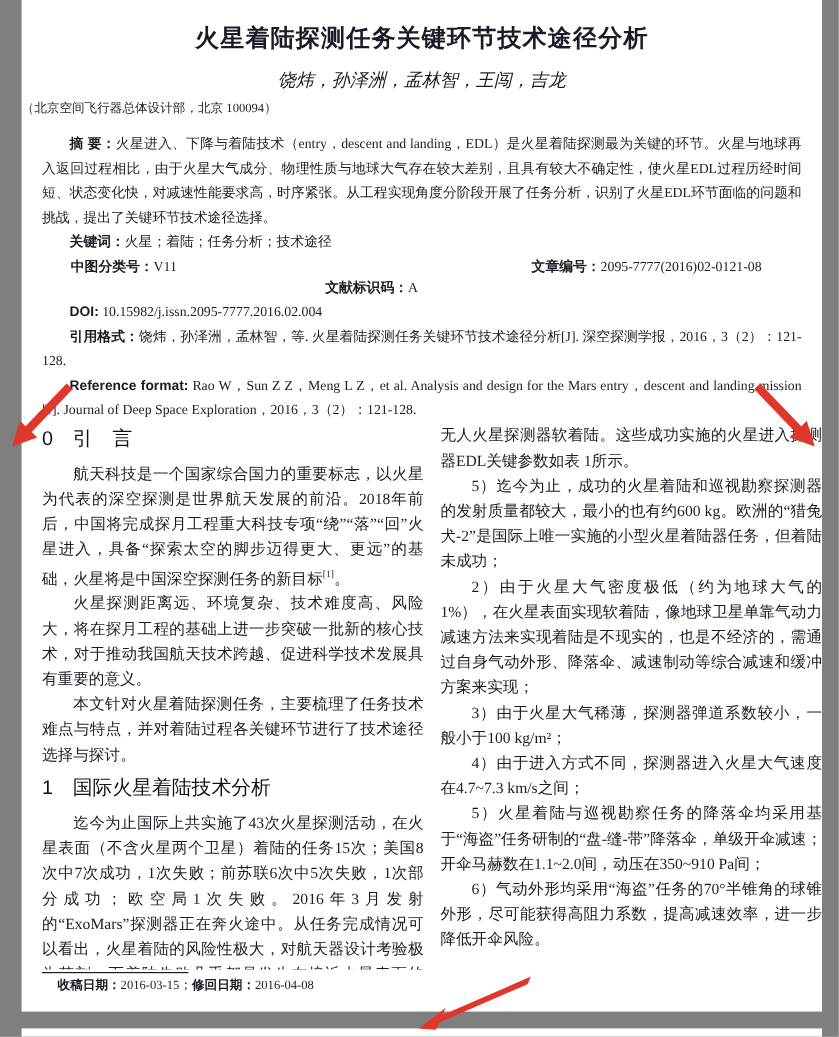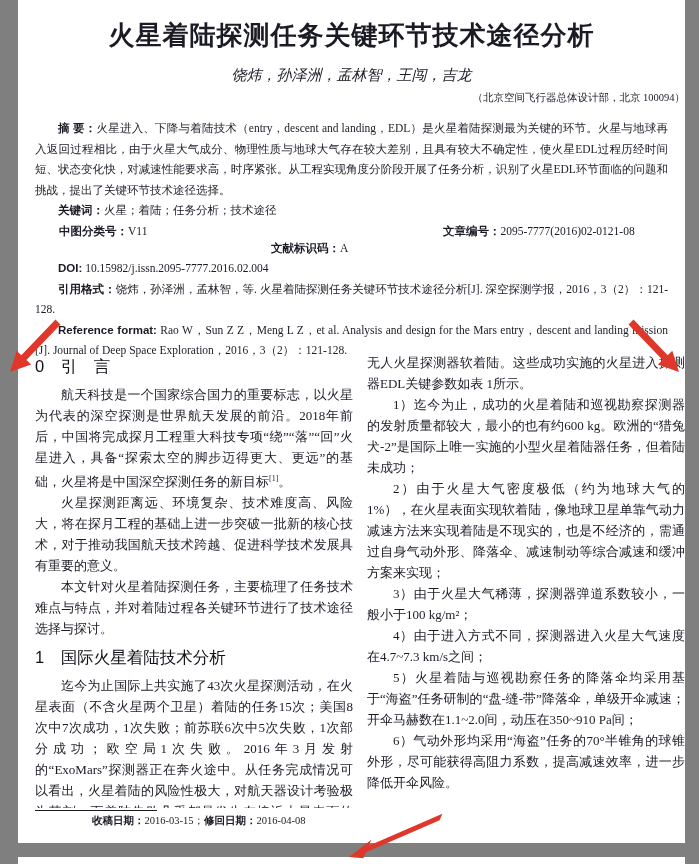--- a/index.html
+++ b/index.html
@@ -13,46 +13,46 @@
     position:absolute; left:18px; top:0; width:667px; height:843px;
     background:#ffffff; overflow:hidden;
   }
   .page2 {
     position:absolute; left:18px; top:857px; width:667px; height:7px;
     background:#ffffff;
   }
   
   .title {
     padding-top:18px; text-align:center;
-    font-size:26px; font-weight:bold; letter-spacing:1px;
+    font-size:20px; font-weight:bold; letter-spacing:1px;
     font-family:"Liberation Sans", sans-serif;
   }
   .authors { margin-top:13px; text-align:center; font-size:15px; font-style:italic; }
-  .affiliation { margin-top:6px; text-align:right; font-size:10.5px; }
+  .affiliation { margin-top:6px; text-align:left; font-size:10.5px; }
   
   .meta { margin:13px 17px 0 17px; font-size:11.5px; line-height:20.5px; text-align:justify; }
   .meta p { margin:0; text-indent:2em; }
   .meta b { font-family:"Liberation Sans", sans-serif; font-weight:bold; }
   .clc-row { display:flex; padding-left:24px; margin:0; }
   .clc-row .cell1 { width:212px; }
   .clc-row .cell2 { width:172px;margin-top:17px; }
   
   .col-left  { position:absolute; left:17px;  top:348px; width:318px; height:460px; overflow:hidden; }
   .col-right { position:absolute; left:349px; top:352px; width:318px; height:482px; overflow:hidden; }
   .col-left, .col-right { font-size:13px; line-height:21px; text-align:justify; }
   .col-left h2, .col-right h2 {
     margin:8px 0 7px 0; font-size:16.5px; font-weight:normal;
     font-family:"Liberation Sans", sans-serif; color:#111118;
   }
   .col-left p, .col-right p { margin:0; text-indent:2em; }
   p.cont { text-indent:0; }
   sup { font-size:8px; }
   
   .footrule { position:absolute; left:17px; top:810px; width:122px; border-top:1.2px solid #1b1b26; }
-  .received { position:absolute; left:30px; top:814px; font-size:10.5px;margin-left:44px; }
+  .received { position:absolute; left:30px; top:814px; font-size:10.5px; }
   .received b { font-family:"Liberation Sans", sans-serif; }
   
   .watermark {
     position:absolute; right:2px; top:864px; z-index:30;
     font-family:"Liberation Sans", sans-serif; font-size:19px; font-weight:bold;
     color:#000000;
     text-shadow:1px 1px 0 #fff, -1px -1px 0 #fff, 1px -1px 0 #fff, -1px 1px 0 #fff;
   }
   
   .arrow { position:absolute; z-index:20; }
@@ -90,21 +90,21 @@
       <p><span>航天科技是一个国家综合国力的重要标志，以火星为代表的深空探测是世界航天发展的前沿。2018年前后，中国将完成探月工程重大科技专项“绕”“落”“回”火星进入，具备“探索太空的脚步迈得更大、更远”的基础，火星将是中国深空探测任务的新目标</span><sup>[1]</sup><span>。</span></p>
       <p>火星探测距离远、环境复杂、技术难度高、风险大，将在探月工程的基础上进一步突破一批新的核心技术，对于推动我国航天技术跨越、促进科学技术发展具有重要的意义。</p>
       <p>本文针对火星着陆探测任务，主要梳理了任务技术难点与特点，并对着陆过程各关键环节进行了技术途径选择与探讨。</p>
       <h2>1　国际火星着陆技术分析</h2>
       <p>迄今为止国际上共实施了43次火星探测活动，在火星表面（不含火星两个卫星）着陆的任务15次；美国8次中7次成功，1次失败；前苏联6次中5次失败，1次部分成功；欧空局1次失败。2016年3月发射的“ExoMars”探测器正在奔火途中。从任务完成情况可以看出，火星着陆的风险性极大，对航天器设计考验极为苛刻，而着陆失败几乎都是发生在接近火星表面的EDL过程中。</p>
 
     </div>
 
     <div class="col-right">
       <p class="cont">无人火星探测器软着陆。这些成功实施的火星进入探测器EDL关键参数如表 1所示。</p>
-      <p>1）迄今为止，成功的火星着陆和巡视勘察探测器的发射质量都较大，最小的也有约600 kg。欧洲的“猎兔犬-2”是国际上唯一实施的小型火星着陆器任务，但着陆未成功；</p>
+      <p>5）迄今为止，成功的火星着陆和巡视勘察探测器的发射质量都较大，最小的也有约600 kg。欧洲的“猎兔犬-2”是国际上唯一实施的小型火星着陆器任务，但着陆未成功；</p>
       <p>2）由于火星大气密度极低（约为地球大气的1%），在火星表面实现软着陆，像地球卫星单靠气动力减速方法来实现着陆是不现实的，也是不经济的，需通过自身气动外形、降落伞、减速制动等综合减速和缓冲方案来实现；</p>
       <p>3）由于火星大气稀薄，探测器弹道系数较小，一般小于100 kg/m²；</p>
       <p>4）由于进入方式不同，探测器进入火星大气速度在4.7~7.3 km/s之间；</p>
       <p>5）火星着陆与巡视勘察任务的降落伞均采用基于“海盗”任务研制的“盘-缝-带”降落伞，单级开伞减速；开伞马赫数在1.1~2.0间，动压在350~910 Pa间；</p>
       <p>6）气动外形均采用“海盗”任务的70°半锥角的球锥外形，尽可能获得高阻力系数，提高减速效率，进一步降低开伞风险。</p>
 
     </div>
 
     <div class="footrule"></div>
     <div class="received">

